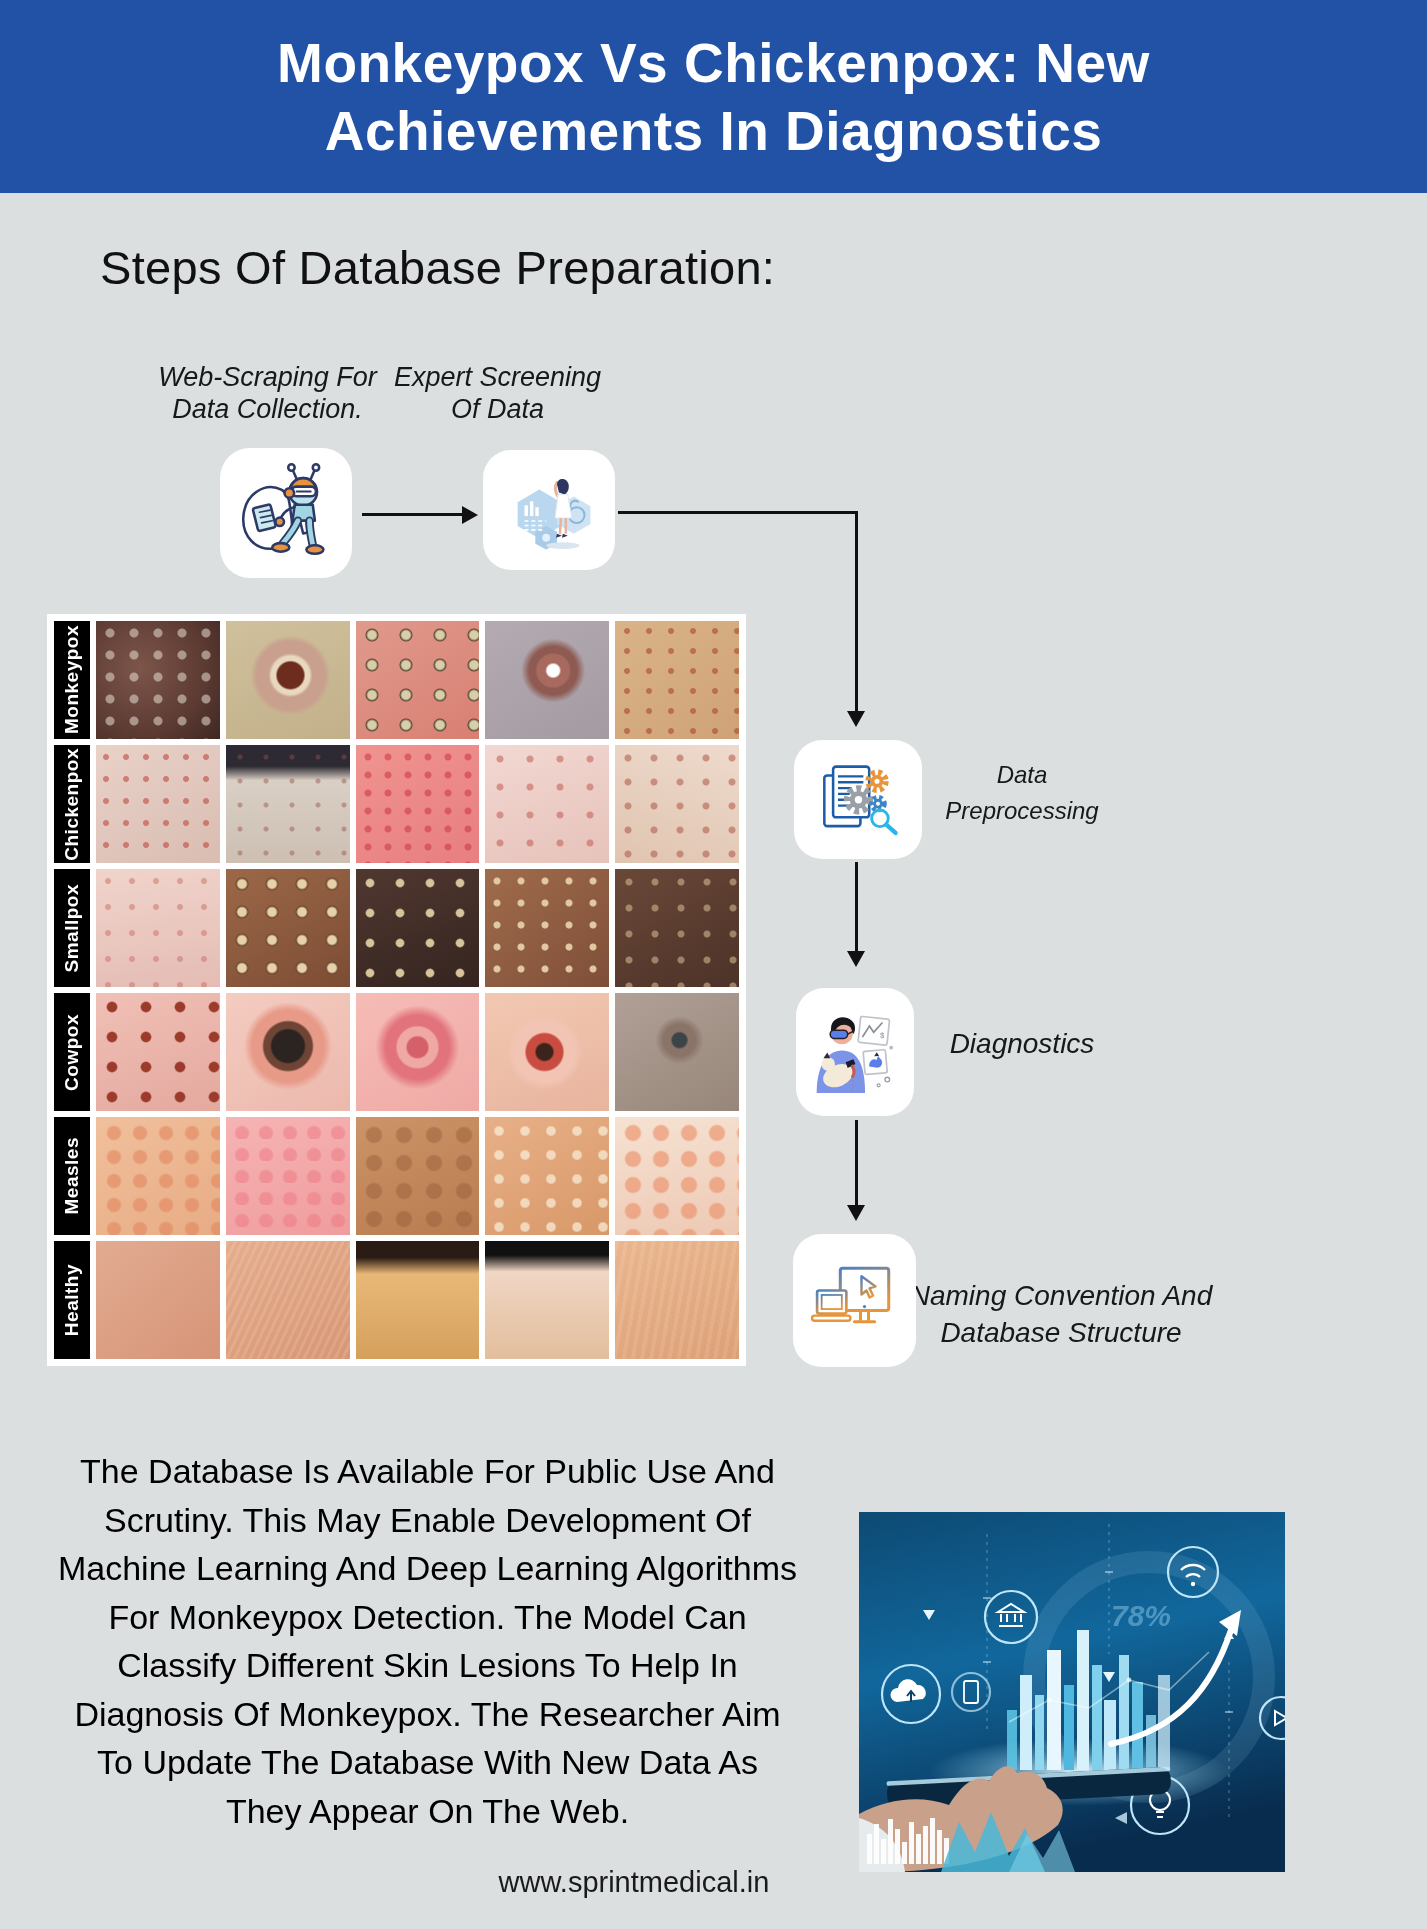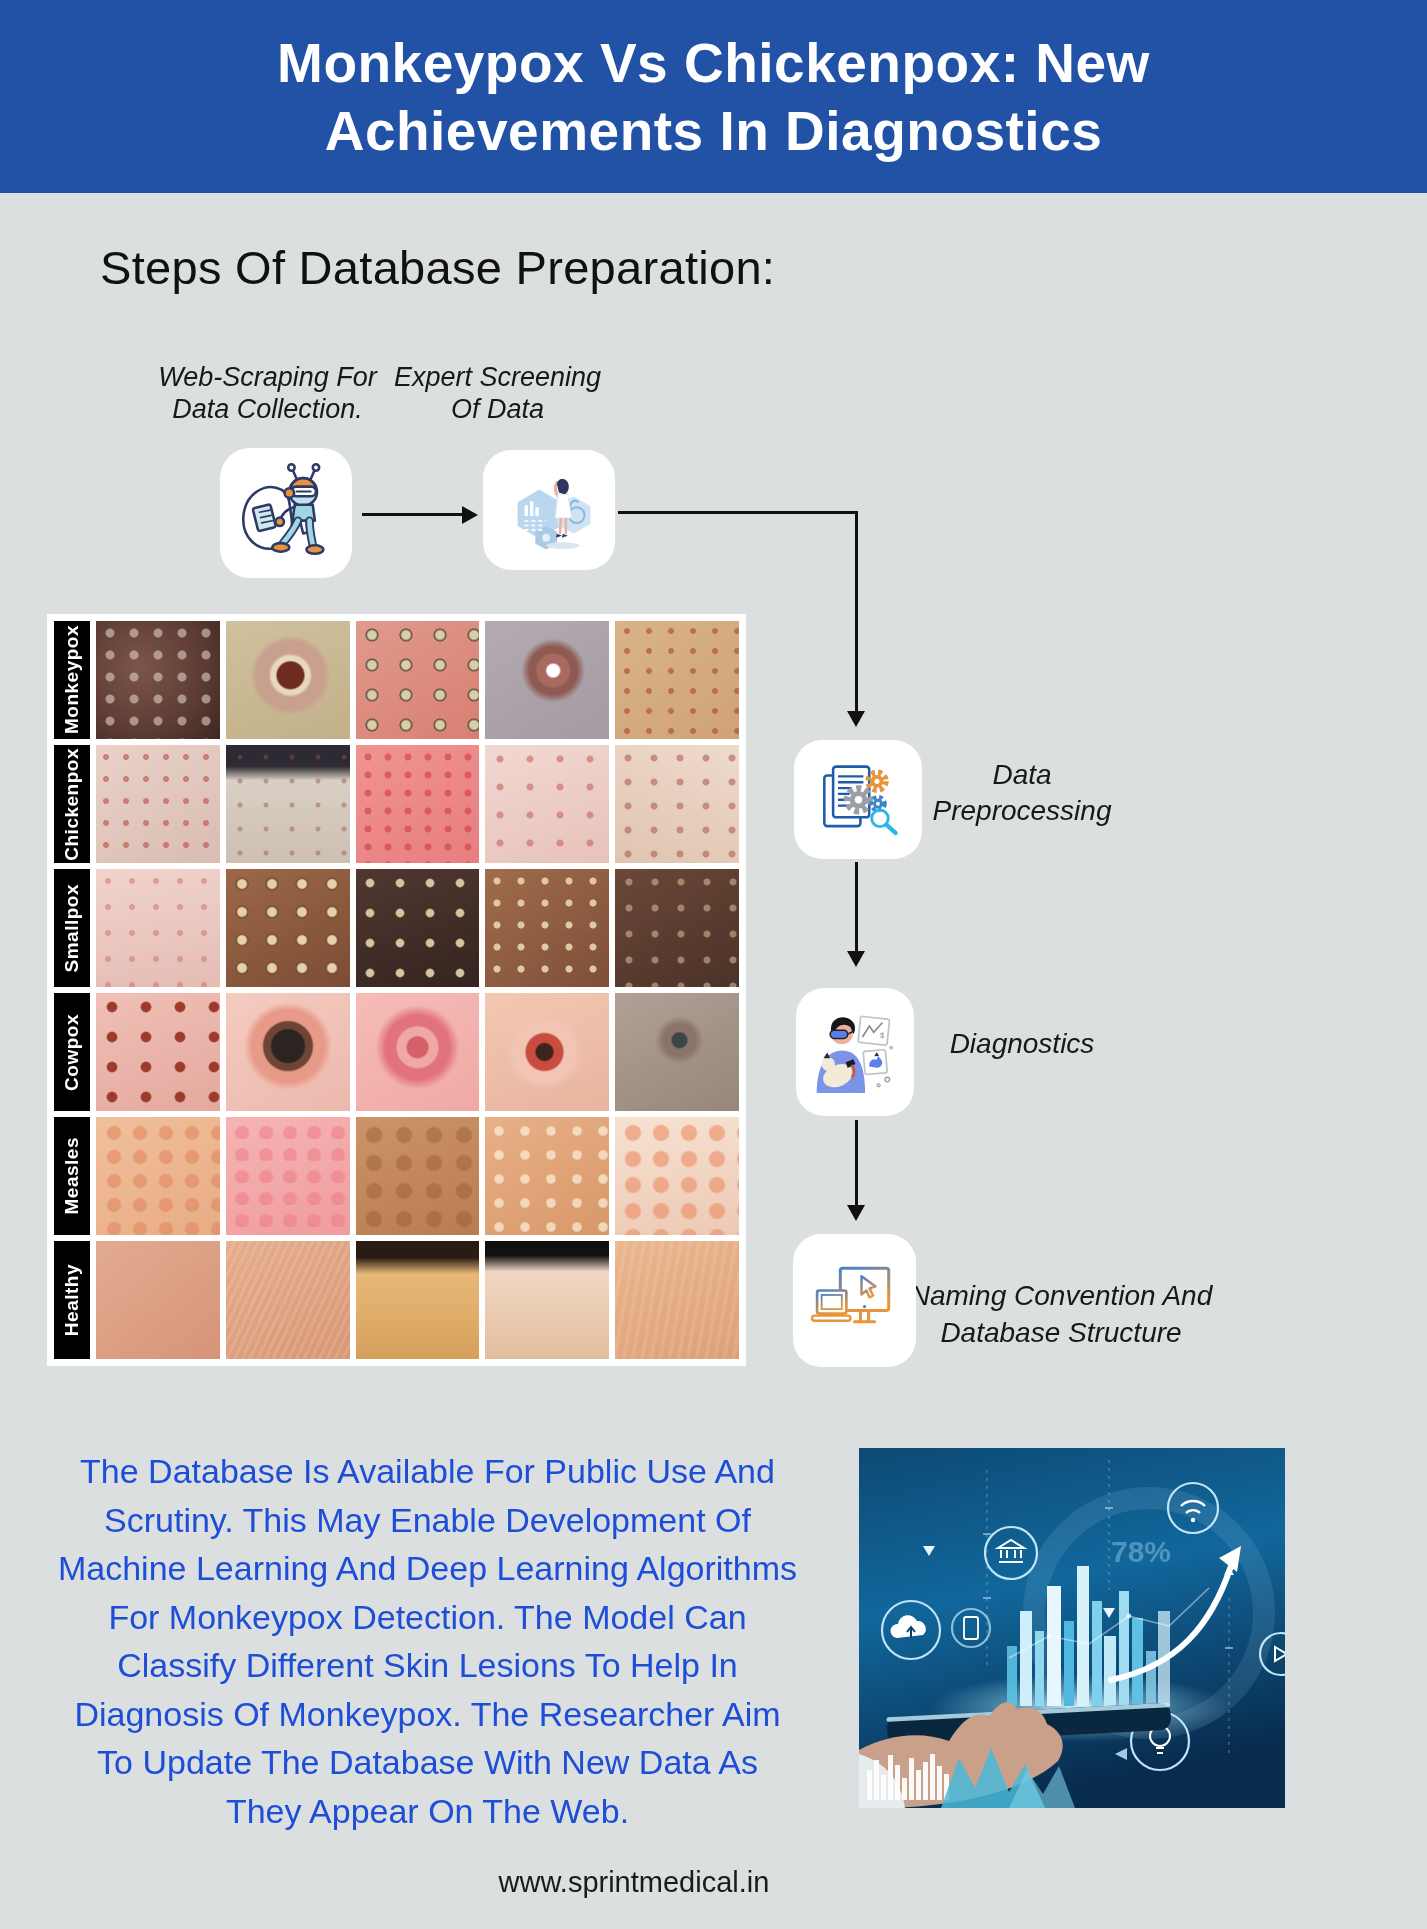--- a/index.html
+++ b/index.html
@@ -14,21 +14,21 @@
   .title-line{color:#fff;font-weight:bold;font-size:55px;letter-spacing:.5px;line-height:62px;white-space:nowrap;}
 
   
   .steps-heading{left:100px;top:240px;width:1020px;font-size:47px;font-weight:400;
                  letter-spacing:.3px;white-space:nowrap;}
 
   
   .flow-label{text-align:center;font-size:27px;line-height:32px;color:#16181a;font-style:italic;}
   .fl1{left:145px;top:361px;width:245px;}
   .fl2{left:380px;top:361px;width:235px;}
-  .fl3{left:922px;top:757px;width:200px;font-size:28px;line-height:36px;}
+  .fl3{left:922px;top:757px;width:200px;font-size:24px;line-height:36px;}
   .fl4{left:870px;top:1028px;width:304px;font-size:28px;}
   .fl5{left:895px;top:1277px;width:332px;font-size:28px;line-height:37px;}
 
   
   .card{background:#fff;border-radius:28px;display:flex;align-items:center;justify-content:center;}
   .b1{left:220px;top:448px;width:132px;height:130px;border-radius:30px;}
   .b2{left:483px;top:450px;width:132px;height:120px;}
   .b3{left:794px;top:740px;width:128px;height:119px;}
   .b4{left:796px;top:988px;width:118px;height:128px;}
   .b5{left:793px;top:1234px;width:123px;height:133px;}
@@ -43,25 +43,25 @@
   
   .grid{left:47px;top:614px;width:699px;height:752px;background:#fff;padding:7px;}
   .grow{display:flex;gap:6px;height:118px;margin-bottom:6px;}
   .grow:last-child{margin-bottom:0;}
   .rlabel{width:36px;background:#000;color:#fff;display:flex;align-items:center;justify-content:center;flex:0 0 36px;}
   .rlabel span{writing-mode:vertical-rl;transform:rotate(180deg);font-weight:bold;font-size:19px;
                letter-spacing:.5px;white-space:nowrap;}
   .cell{flex:1 1 0;background:#caa;}
 
   
-  .body-text{left:25px;top:1447px;width:805px;text-align:center;font-size:34px;line-height:48.5px;color:#1d4ed8;}
+  .body-text{left:25px;top:1447px;width:805px;text-align:center;font-size:34px;line-height:48.5px;color:#000000;}
   .body-text div{white-space:nowrap;}
 
   
-  .tech{left:859px;top:1448px;width:426px;height:280px;}
+  .tech{left:859px;top:1512px;width:426px;height:280px;font-style:italic;}
 
   
   .footer{left:434px;top:1866px;width:400px;text-align:center;font-size:29px;color:#1a1a1a;white-space:nowrap;}
 </style>
 </head>
 <body>
 
 <div class="page">
 
   <div class="abs header">

